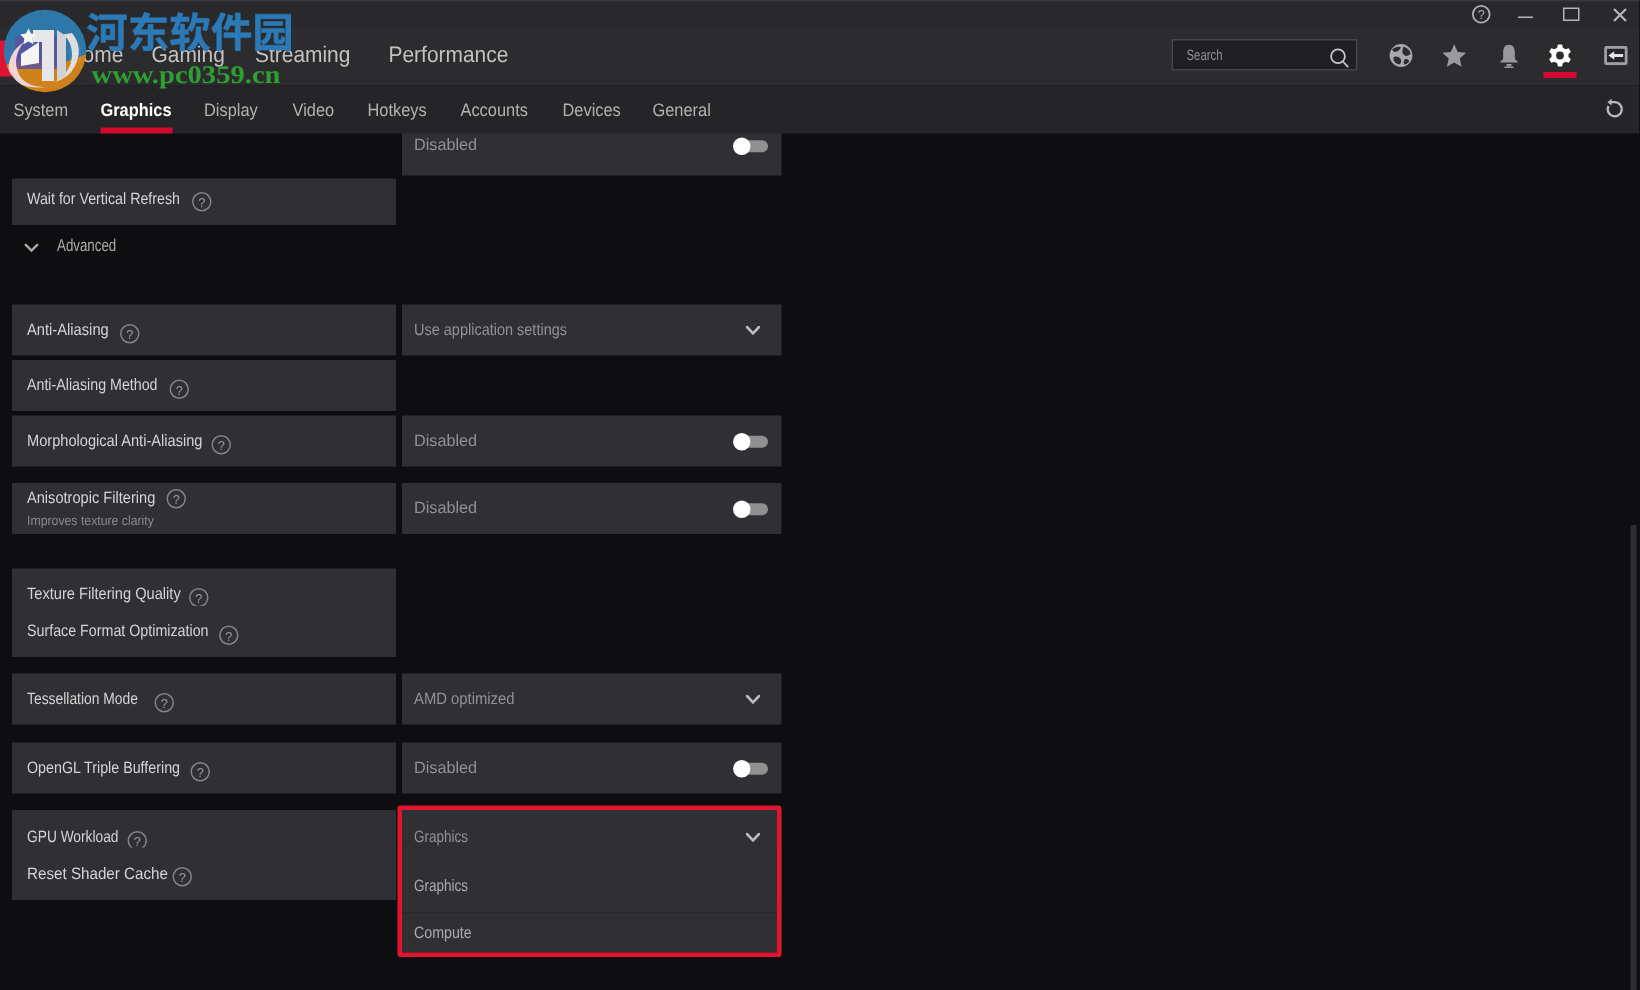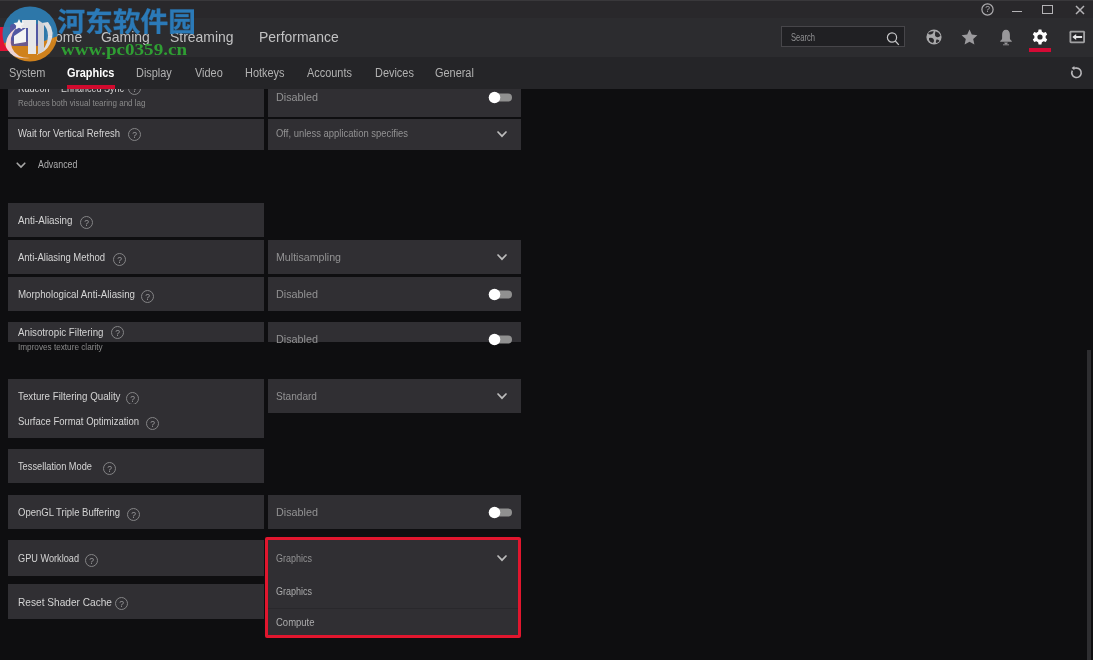--- a/index.html
+++ b/index.html
@@ -89,112 +89,101 @@
 <path d="M8 3.1 L5 3.1" stroke="#b9b8bb" stroke-width="1.6"></path>
 <path d="M5.4 0.9 L5.4 5.3 L2.6 3.1 Z" fill="#b9b8bb"></path>
   </svg>
 <div class="abs" style="left:0;top:148px;width:520px;height:32px;z-index:4">
     <svg class="abs" style="left:15.5px;top:14px" width="10" height="7" viewBox="0 0 10 7">
       <path d="M1.2 1.2 L5 5 L8.8 1.2" stroke="#a8a8a8" stroke-width="1.6" fill="none" stroke-linecap="round"></path>
     </svg>
     <span class="abs" style="left:37.5px;top:10px;font-size:11.5px;color:#acacad;transform-origin:0 0;transform:scaleX(0.7721)">Advanced</span>
   </div>
 <div class="row" style="top:78px;height:39px">
-    <div class="cell lc">
-      <span class="lbl" style="top:4.2px;transform:scaleX(0.8175)">Radeon™ Enhanced Sync</span>
-      <span class="qm" style="left:120px;top:3.9px">?</span>
-      <span class="sub" style="top:19.5px;transform:scaleX(0.8909)">Reduces both visual tearing and lag</span>
-    </div>
     <div class="cell vc">
       <span class="val" style="top:13.1px;transform:scaleX(0.9810)">Disabled</span>
       <svg class="abs" style="left:220.5px;top:12.8px" width="26" height="13" viewBox="0 0 26 13">
         <rect x="3" y="2.5" width="21" height="8" rx="4" fill="#909090"></rect>
         <circle cx="6.5" cy="6.5" r="5.8" fill="#fff"></circle>
       </svg>
     </div>
   </div>
 <div class="row" style="top:119px;height:31px">
     <div class="cell lc">
       <span class="lbl" style="top:8px;transform:scaleX(0.8630)">Wait for Vertical Refresh</span>
       <span class="qm" style="left:120px;top:9px">?</span>
     </div>
-    <div class="cell vc">
-      <span class="val" style="top:8px;transform:scaleX(0.8578)">Off, unless application specifies</span>
-      <svg class="abs" style="left:229.5px;top:12.0px" width="10" height="7" viewBox="0 0 10 7">
-        <path d="M1 1 L5 5.2 L9 1" stroke="#bcbcbc" stroke-width="1.7" fill="none" stroke-linecap="round"></path>
-      </svg>
-    </div>
   </div>
 <div class="row" style="top:203px;height:34px">
     <div class="cell lc">
       <span class="lbl" style="top:11.0px;transform:scaleX(0.8914)">Anti-Aliasing</span>
       <span class="qm" style="left:72px;top:12.5px">?</span>
     </div>
+    <div class="cell vc">
+      <span class="val" style="top:11.0px;transform:scaleX(0.8779)">Use application settings</span>
+      <svg class="abs" style="left:229.5px;top:13.5px" width="10" height="7" viewBox="0 0 10 7">
+        <path d="M1 1 L5 5.2 L9 1" stroke="#bcbcbc" stroke-width="1.7" fill="none" stroke-linecap="round"></path>
+      </svg>
+    </div>
   </div>
 <div class="row" style="top:240px;height:34px">
     <div class="cell lc">
       <span class="lbl" style="top:11.0px;transform:scaleX(0.8623)">Anti-Aliasing Method</span>
       <span class="qm" style="left:105px;top:12.5px">?</span>
     </div>
-    <div class="cell vc">
-      <span class="val" style="top:11.0px;transform:scaleX(0.9665)">Multisampling</span>
-      <svg class="abs" style="left:229.5px;top:13.5px" width="10" height="7" viewBox="0 0 10 7">
-        <path d="M1 1 L5 5.2 L9 1" stroke="#bcbcbc" stroke-width="1.7" fill="none" stroke-linecap="round"></path>
-      </svg>
-    </div>
   </div>
 <div class="row" style="top:277px;height:34px">
     <div class="cell lc">
       <span class="lbl" style="top:11.0px;transform:scaleX(0.8858)">Morphological Anti-Aliasing</span>
       <span class="qm" style="left:133px;top:12.5px">?</span>
     </div>
     <div class="cell vc">
       <span class="val" style="top:11.0px;transform:scaleX(0.9810)">Disabled</span>
       <svg class="abs" style="left:220.5px;top:10.5px" width="26" height="13" viewBox="0 0 26 13">
         <rect x="3" y="2.5" width="21" height="8" rx="4" fill="#909090"></rect>
         <circle cx="6.5" cy="6.5" r="5.8" fill="#fff"></circle>
       </svg>
     </div>
   </div>
-<div class="row" style="top:322px;height:20px">
+<div class="row" style="top:322px;height:34px">
     <div class="cell lc">
       <span class="lbl" style="top:4.2px;transform:scaleX(0.8852)">Anisotropic Filtering</span>
       <span class="qm" style="left:103px;top:3.9px">?</span>
       <span class="sub" style="top:19.5px;transform:scaleX(0.9094)">Improves texture clarity</span>
     </div>
     <div class="cell vc">
       <span class="val" style="top:11.0px;transform:scaleX(0.9810)">Disabled</span>
       <svg class="abs" style="left:220.5px;top:10.5px" width="26" height="13" viewBox="0 0 26 13">
         <rect x="3" y="2.5" width="21" height="8" rx="4" fill="#909090"></rect>
         <circle cx="6.5" cy="6.5" r="5.8" fill="#fff"></circle>
       </svg>
     </div>
   </div>
 <div class="row" style="top:379px;height:34px">
     <div class="cell lc">
       <span class="lbl" style="top:11.0px;transform:scaleX(0.8871)">Texture Filtering Quality</span>
       <span class="qm" style="left:118px;top:12.5px">?</span>
     </div>
-    <div class="cell vc">
-      <span class="val" style="top:11.0px;transform:scaleX(0.9181)">Standard</span>
+  </div>
+<div class="row" style="top:404px;height:34px">
+    <div class="cell lc">
+      <span class="lbl" style="top:11.0px;transform:scaleX(0.8643)">Surface Format Optimization</span>
+      <span class="qm" style="left:138px;top:12.5px">?</span>
+    </div>
+  </div>
+<div class="row" style="top:449px;height:34px">
+    <div class="cell lc">
+      <span class="lbl" style="top:11.0px;transform:scaleX(0.8403)">Tessellation Mode</span>
+      <span class="qm" style="left:95px;top:12.5px">?</span>
+    </div>
+    <div class="cell vc">
+      <span class="val" style="top:11.0px;transform:scaleX(0.8984)">AMD optimized</span>
       <svg class="abs" style="left:229.5px;top:13.5px" width="10" height="7" viewBox="0 0 10 7">
         <path d="M1 1 L5 5.2 L9 1" stroke="#bcbcbc" stroke-width="1.7" fill="none" stroke-linecap="round"></path>
       </svg>
-    </div>
-  </div>
-<div class="row" style="top:404px;height:34px">
-    <div class="cell lc">
-      <span class="lbl" style="top:11.0px;transform:scaleX(0.8643)">Surface Format Optimization</span>
-      <span class="qm" style="left:138px;top:12.5px">?</span>
-    </div>
-  </div>
-<div class="row" style="top:449px;height:34px">
-    <div class="cell lc">
-      <span class="lbl" style="top:11.0px;transform:scaleX(0.8403)">Tessellation Mode</span>
-      <span class="qm" style="left:95px;top:12.5px">?</span>
     </div>
   </div>
 <div class="row" style="top:495px;height:34px">
     <div class="cell lc">
       <span class="lbl" style="top:11.0px;transform:scaleX(0.8643)">OpenGL Triple Buffering</span>
       <span class="qm" style="left:119px;top:12.5px">?</span>
     </div>
     <div class="cell vc">
       <span class="val" style="top:11.0px;transform:scaleX(0.9810)">Disabled</span>
       <svg class="abs" style="left:220.5px;top:10.5px" width="26" height="13" viewBox="0 0 26 13">
@@ -208,21 +197,21 @@
       <span class="lbl" style="top:12.0px;transform:scaleX(0.8338)">GPU Workload</span>
       <span class="qm" style="left:77px;top:13.5px">?</span>
     </div>
     <div class="cell vc">
       <span class="val" style="top:12.0px;transform:scaleX(0.8176)">Graphics</span>
       <svg class="abs" style="left:229.5px;top:14.5px" width="10" height="7" viewBox="0 0 10 7">
         <path d="M1 1 L5 5.2 L9 1" stroke="#bcbcbc" stroke-width="1.7" fill="none" stroke-linecap="round"></path>
       </svg>
     </div>
   </div>
-<div class="row" style="top:584px;height:35px">
+<div class="row" style="top:565px;height:35px">
     <div class="cell lc">
       <span class="lbl" style="top:11.5px;transform:scaleX(0.9204)">Reset Shader Cache</span>
       <span class="qm" style="left:107px;top:13.0px">?</span>
     </div>
     <div class="cell vc"></div>
   </div>
 <div class="abs" style="left:267.5px;top:576px;width:253.5px;height:59px;background:#302f33;z-index:8">
 <span class="val abs" style="left:8.5px;top:9.4px;font-size:11px;color:#ababac;transform-origin:0 0;transform:scaleX(0.8176)">Graphics</span>
 <span class="val abs" style="left:8.5px;top:40.2px;font-size:11px;color:#ababac;transform-origin:0 0;transform:scaleX(0.8624)">Compute</span>
 <div class="abs" style="left:0;top:31.6px;width:253.5px;height:1px;background:#29282c"></div>

